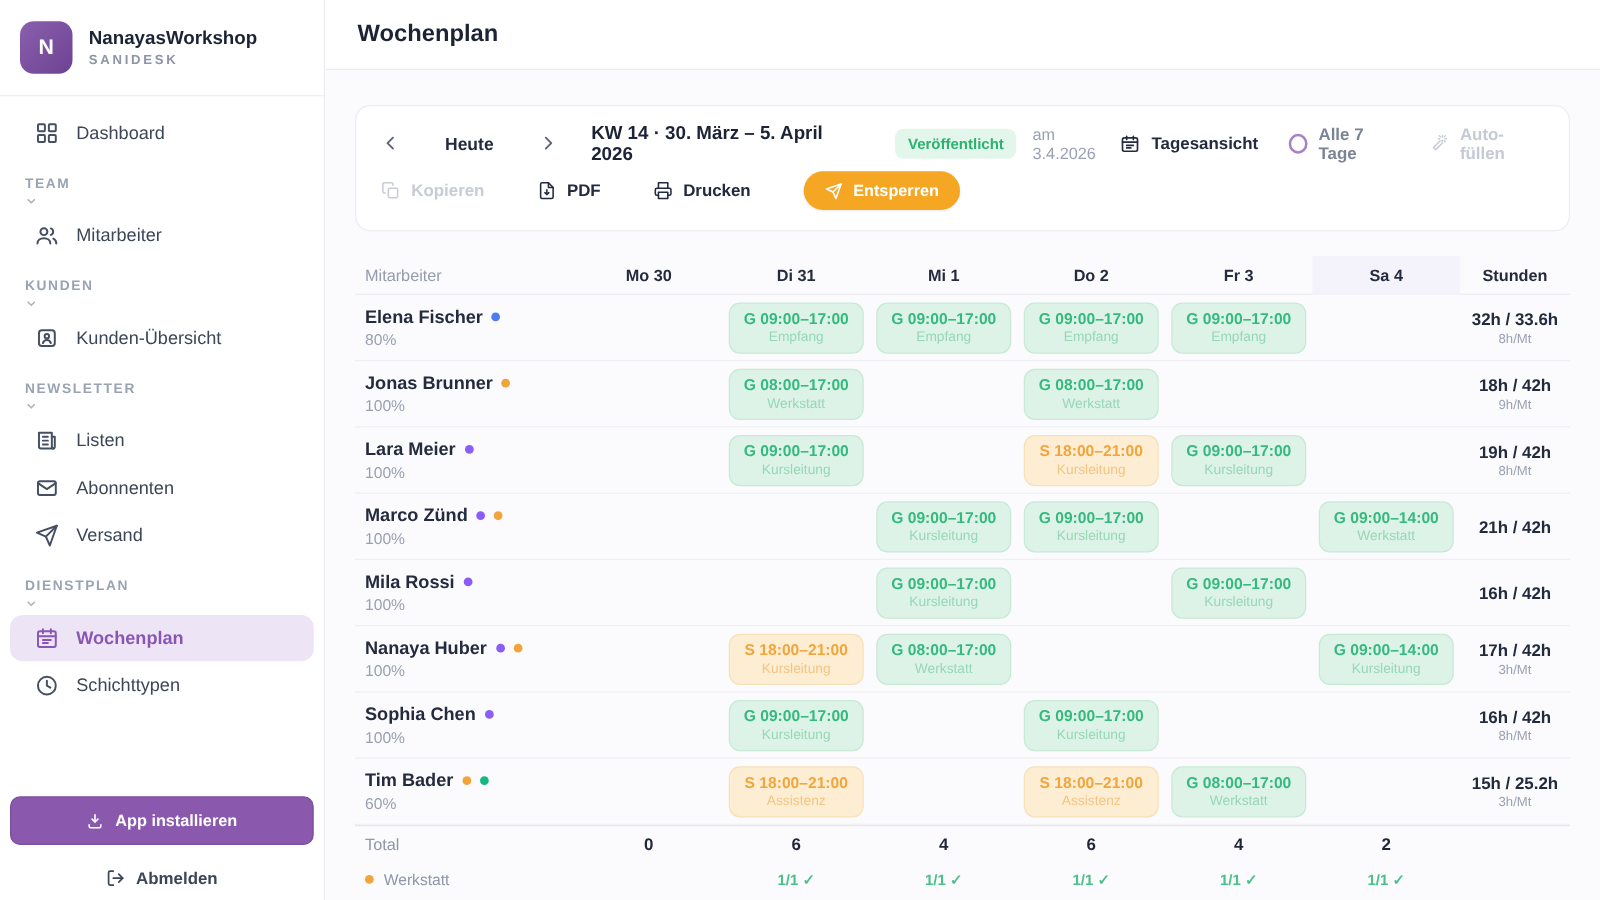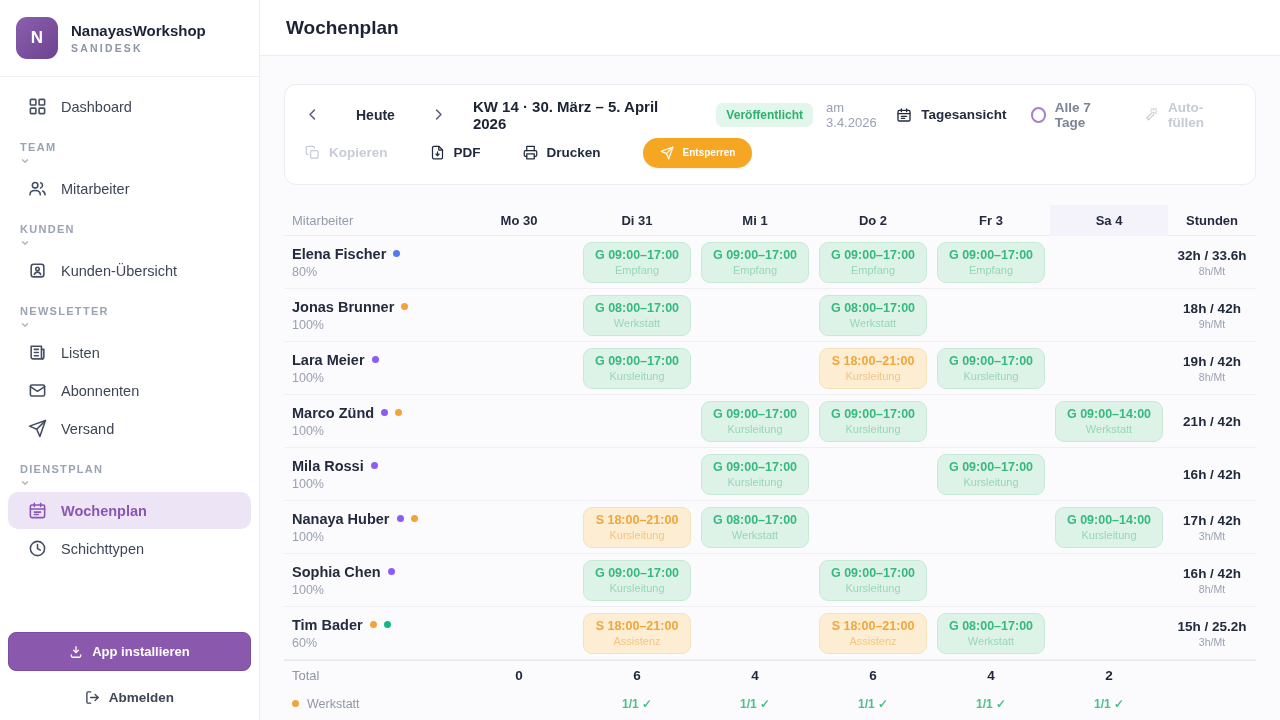--- a/index.html
+++ b/index.html
@@ -15,21 +15,21 @@
   .prod-name { font-size:10.5px; font-weight:700; letter-spacing:2.2px; color:#8d94a6; margin-top:3px; }
   .nav { flex:1; padding-top:10px; overflow:hidden; }
   .nav-item { display:flex; align-items:center; gap:14px; padding:9px 20px; margin:1px 8px; border-radius:10px; font-size:14.5px; font-weight:500; color:#3d4657; cursor:pointer; }
   .nav-item .ni { width:19px; height:19px; color:#454f63; flex:none; }
   .nav-item.active { background:#ede5f6; color:#8a56b4; font-weight:700; }
   .nav-item.active .ni { color:#8a56b4; }
   .section { padding:15px 20px 3px; }
   .section-label { font-size:11px; font-weight:700; letter-spacing:1.3px; color:#9aa3b4; }
   .section-chev { color:#aab1bf; margin-top:3px; }
   .install-btn { margin:10px 8px 8px; height:39px; border-radius:8px; background:#8a58ac; border:1px solid #7d4da0; color:#fff; display:flex; align-items:center; justify-content:center; gap:9px; font-size:13px; font-weight:700; cursor:pointer; }
-  .logout { display:flex; align-items:flex-start; justify-content:center; gap:9px; padding:11px 0 15px; font-size:13.5px; font-weight:700; color:#3d4657; cursor:pointer; }
+  .logout { display:flex; align-items:flex-start; justify-content:center; gap:9px; padding:11px 0 10px; font-size:13.5px; font-weight:700; color:#3d4657; cursor:pointer; }
 
   
   .main { flex:1; display:flex; flex-direction:column; min-width:0; }
   .main-header { height:56px; background:#fff; border-bottom:1px solid #ededf1; display:flex; align-items:center; padding-left:26px; flex:none; }
   .page-title { font-size:19px; font-weight:700; color:#1c2335; }
   .content { padding:28px 24px 0; }
 
   .toolbar-card { background:#fff; border:1px solid #ececf1; border-radius:12px; padding:13px 20px 15px; }
   .tb-row { display:flex; align-items:center; height:33px; }
   .tb-row2 { margin-top:5px; }
@@ -39,21 +39,21 @@
   .badge { margin-left:27px; background:#e2f6ec; color:#2cb26d; font-size:12px; font-weight:700; padding:5px 10px; border-radius:7px; }
   .pub-date { margin-left:13px; font-size:13px; color:#9aa1b2; }
   .tb-right { margin-left:auto; display:flex; align-items:center; gap:24px; }
   .tb-toggle { display:flex; align-items:center; gap:9px; font-size:13.5px; cursor:pointer; }
   .tb-toggle.strong { font-weight:700; color:#242b3e; }
   .tb-toggle.dim { color:#7b8496; font-weight:700; }
   .tb-toggle.ghost { color:#c5cad5; font-weight:600; }
   .radio-circle { width:16px; height:16px; border-radius:50%; border:2px solid #a97fc9; }
   .tb-btn { display:flex; align-items:center; gap:9px; font-size:13.5px; font-weight:700; color:#222b3e; cursor:pointer; margin-right:42px; }
   .tb-btn.disabled { color:#c7ccd6; cursor:default; }
-  .unlock-btn { display:flex; align-items:center; gap:9px; background:#f5a622; color:#fff; font-size:10px; font-weight:700; border:none; border-radius:999px; padding:8px 17px; cursor:pointer; box-shadow:0 1px 2px rgba(0,0,0,.08); }
+  .unlock-btn { display:flex; align-items:center; gap:9px; background:#f5a622; color:#fff; font-size:13px; font-weight:700; border:none; border-radius:999px; padding:8px 17px; cursor:pointer; box-shadow:0 1px 2px rgba(0,0,0,.08); }
 
   
   .table { margin-top:20px; }
   .grid-row { display:grid; grid-template-columns:176px repeat(6,118px) minmax(0,1fr); align-items:center; }
   .thead { height:31px; border-bottom:1px solid #ececf1; }
   .th { font-size:13px; font-weight:700; color:#242b3e; text-align:center; height:31px; display:flex; align-items:center; justify-content:center; }
   .th.first { justify-content:flex-start; padding-left:8px; color:#949cae; font-weight:500; }
   .th.hl { background:#f4f2fa; }
   .member-row { height:53px; border-bottom:1px solid #f0f0f4; }
   .m-cell { padding-left:8px; }

